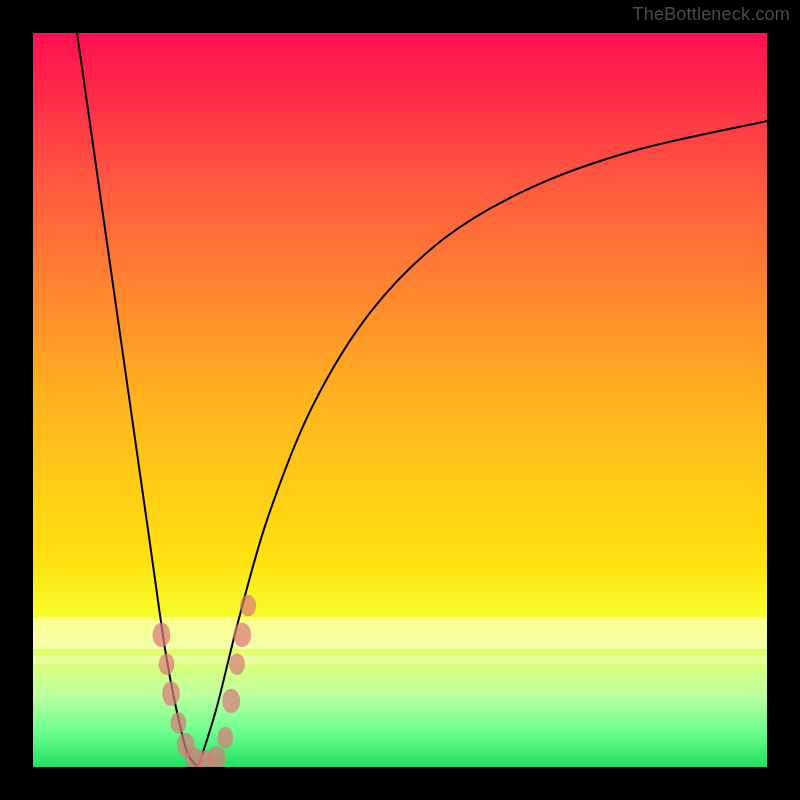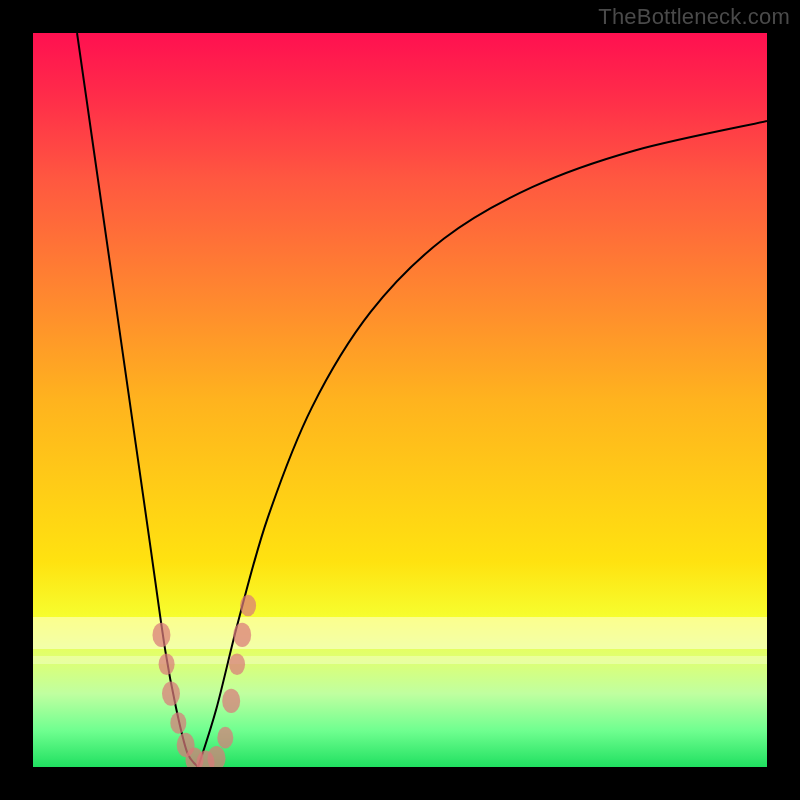--- a/index.html
+++ b/index.html
@@ -64,21 +64,21 @@
     width: 100%;
     height: 8px;
     background: rgba(255,255,240,0.35);
     top: 623px;
   }
   .watermark {
     position: absolute;
     right: 10px;
     top: 4px;
     color: #4a4a4a;
-    font-size: 22px;
+    font-size: 18px;
     letter-spacing: 0.2px;
     font-weight: 500;
   }
   svg.curves {
     position: absolute;
     left: 0;
     top: 0;
     width: 100%;
     height: 100%;
   }

